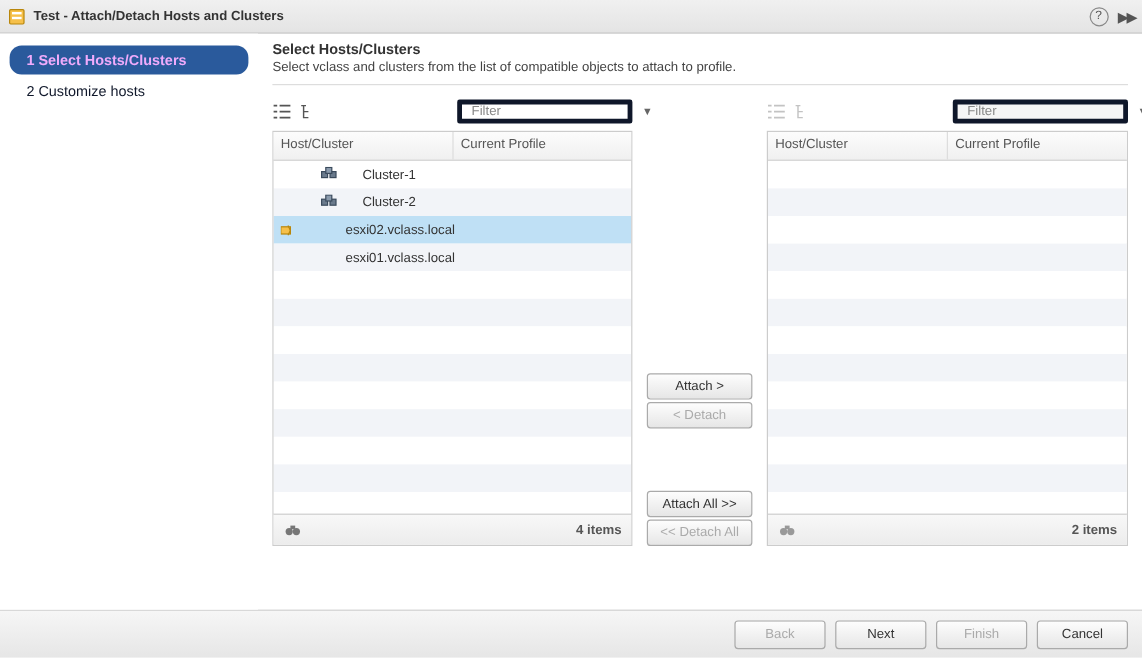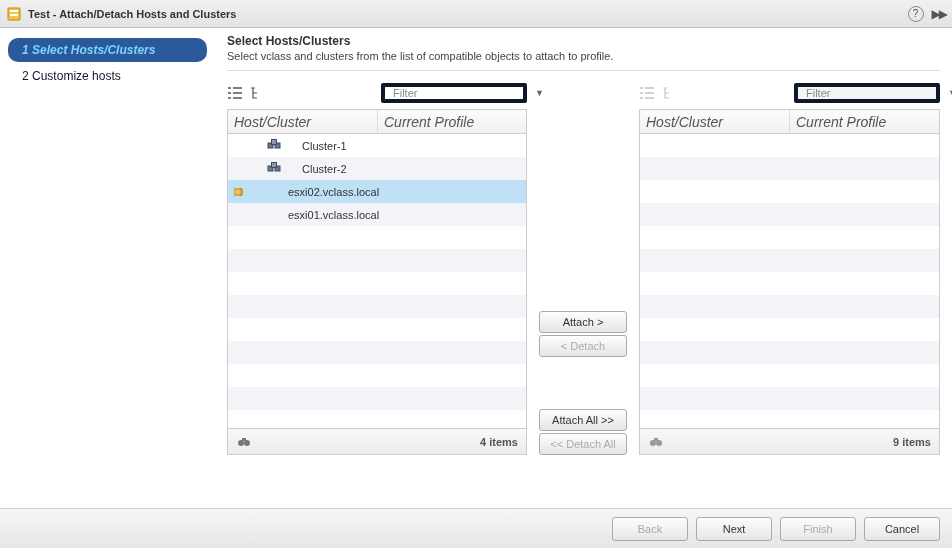--- a/index.html
+++ b/index.html
@@ -5,41 +5,41 @@
 * { box-sizing: border-box; margin: 0; padding: 0; }
 body { font-family: Arial, Helvetica, sans-serif; font-size: 11px; color: #333; background: #fff; width: 952px; height: 555px; overflow: hidden; }
 .titlebar { height: 28px; background: linear-gradient(#f0f0f0,#e4e4e4); border-bottom: 1px solid #bfbfbf; display: flex; align-items: center; padding: 12px 6px; }
 .titlebar .icon { width: 16px; height: 16px; margin-right: 6px; }
 .titlebar .title { font-weight: bold; color: #333; flex: 1; }
 .titlebar .help { width: 16px; height: 16px; border: 1px solid #888; border-radius: 50%; text-align: center; line-height: 14px; font-size: 10px; color: #555; margin-right: 8px; cursor: pointer; }
 .titlebar .nav-arrows { color: #555; font-size: 12px; letter-spacing: -2px; }
 .main { display: flex; height: 480px; }
 .sidebar { width: 215px; background: #fff; padding: 8px 0; }
 .step { padding: 5px 14px; margin: 2px 8px; border-radius: 10px; color: #0f172a; cursor: pointer; font-size: 12px; }
-.step.active { background: #2a5a9c; color: #7dd3fc; font-weight: bold; font-style: italic; }
+.step.active { background: #2a5a9c; color: #f0abfc; font-weight: bold; }
 .content { flex: 1; padding: 6px 12px 0 12px; }
 .content-header { margin-bottom: 6px; }
 .content-title { font-weight: bold; font-size: 12px; margin-bottom: 2px; }
 .content-sub { font-size: 11px; color: #444; }
 .divider { border: none; border-top: 1px solid #ddd; margin: 8px 0 10px 0; }
 .workarea { display: flex; gap: 8px; }
 .listpanel { width: 300px; display: flex; flex-direction: column; }
 .listpanel.right { flex: 1; }
 .toolbar { height: 24px; display: flex; align-items: center; gap: 6px; margin-bottom: 4px; }
 .tool-icon { width: 16px; height: 16px; color: #555; display: inline-flex; align-items: center; justify-content: center; }
 .filterbox { margin-left: auto; border: 4px solid #0f172a; border-radius: 2px; height: 20px; display: flex; align-items: center; padding: 0 4px; width: 146px; background: #fff; }
 .filterbox.disabled { background: #f5f5f5; color: #aaa; }
 .filterbox .mag { width: 12px; height: 12px; margin-right: 4px; }
 .filterbox input { border: none; outline: none; font-size: 11px; flex: 1; background: transparent; color: #333; }
 .filterbox input::placeholder { color: #888; }
 .filterbox.disabled input { color: #bbb; }
 .filterbox .chev { font-size: 9px; color: #666; }
 .table-wrap { border: 1px solid #ccc; height: 346px; display: flex; flex-direction: column; background: #fff; }
 .thead { display: flex; background: linear-gradient(#fcfcfc,#f0f0f0); border-bottom: 1px solid #ccc; height: 24px; }
-.th { padding: 4px 6px; color: #555; font-size: 14px; font-style: italic; }
+.th { padding: 4px 6px; color: #555; font-size: 11px; }
 .th.col1 { width: 150px; border-right: 1px solid #ddd; }
 .th.col2 { flex: 1; }
 .tbody { flex: 1; overflow: hidden; }
 .row { display: flex; height: 23px; align-items: center; }
 .row:nth-child(even) { background: #f2f4f8; }
 .row:nth-child(odd) { background: #fff; }
 .row.selected { background: #bfe0f5 !important; }
 .cell { padding: 0 6px; display: flex; align-items: center; gap: 21px; color: #333; }
 .cell.col1 { width: 150px; }
 .cell.col2 { flex: 1; }
@@ -324,21 +324,21 @@
               </div>
             </div>
           <div class="tfoot">
             <span class="binoc">
               <svg viewBox="0 0 16 16">
                   <circle cx="5" cy="9" r="3" fill="#999"></circle>
                   <circle cx="11" cy="9" r="3" fill="#999"></circle>
                   <rect x="6" y="4" width="4" height="3" fill="#999"></rect>
                 </svg>
             </span>
-            <span>9 items</span>
+            <span>2 items</span>
           </div>
         </div>
       </div>
 
     </div>
   </div>
 </div>
 
 <div class="footer">
   <button class="nav-btn" disabled="">Back</button>

